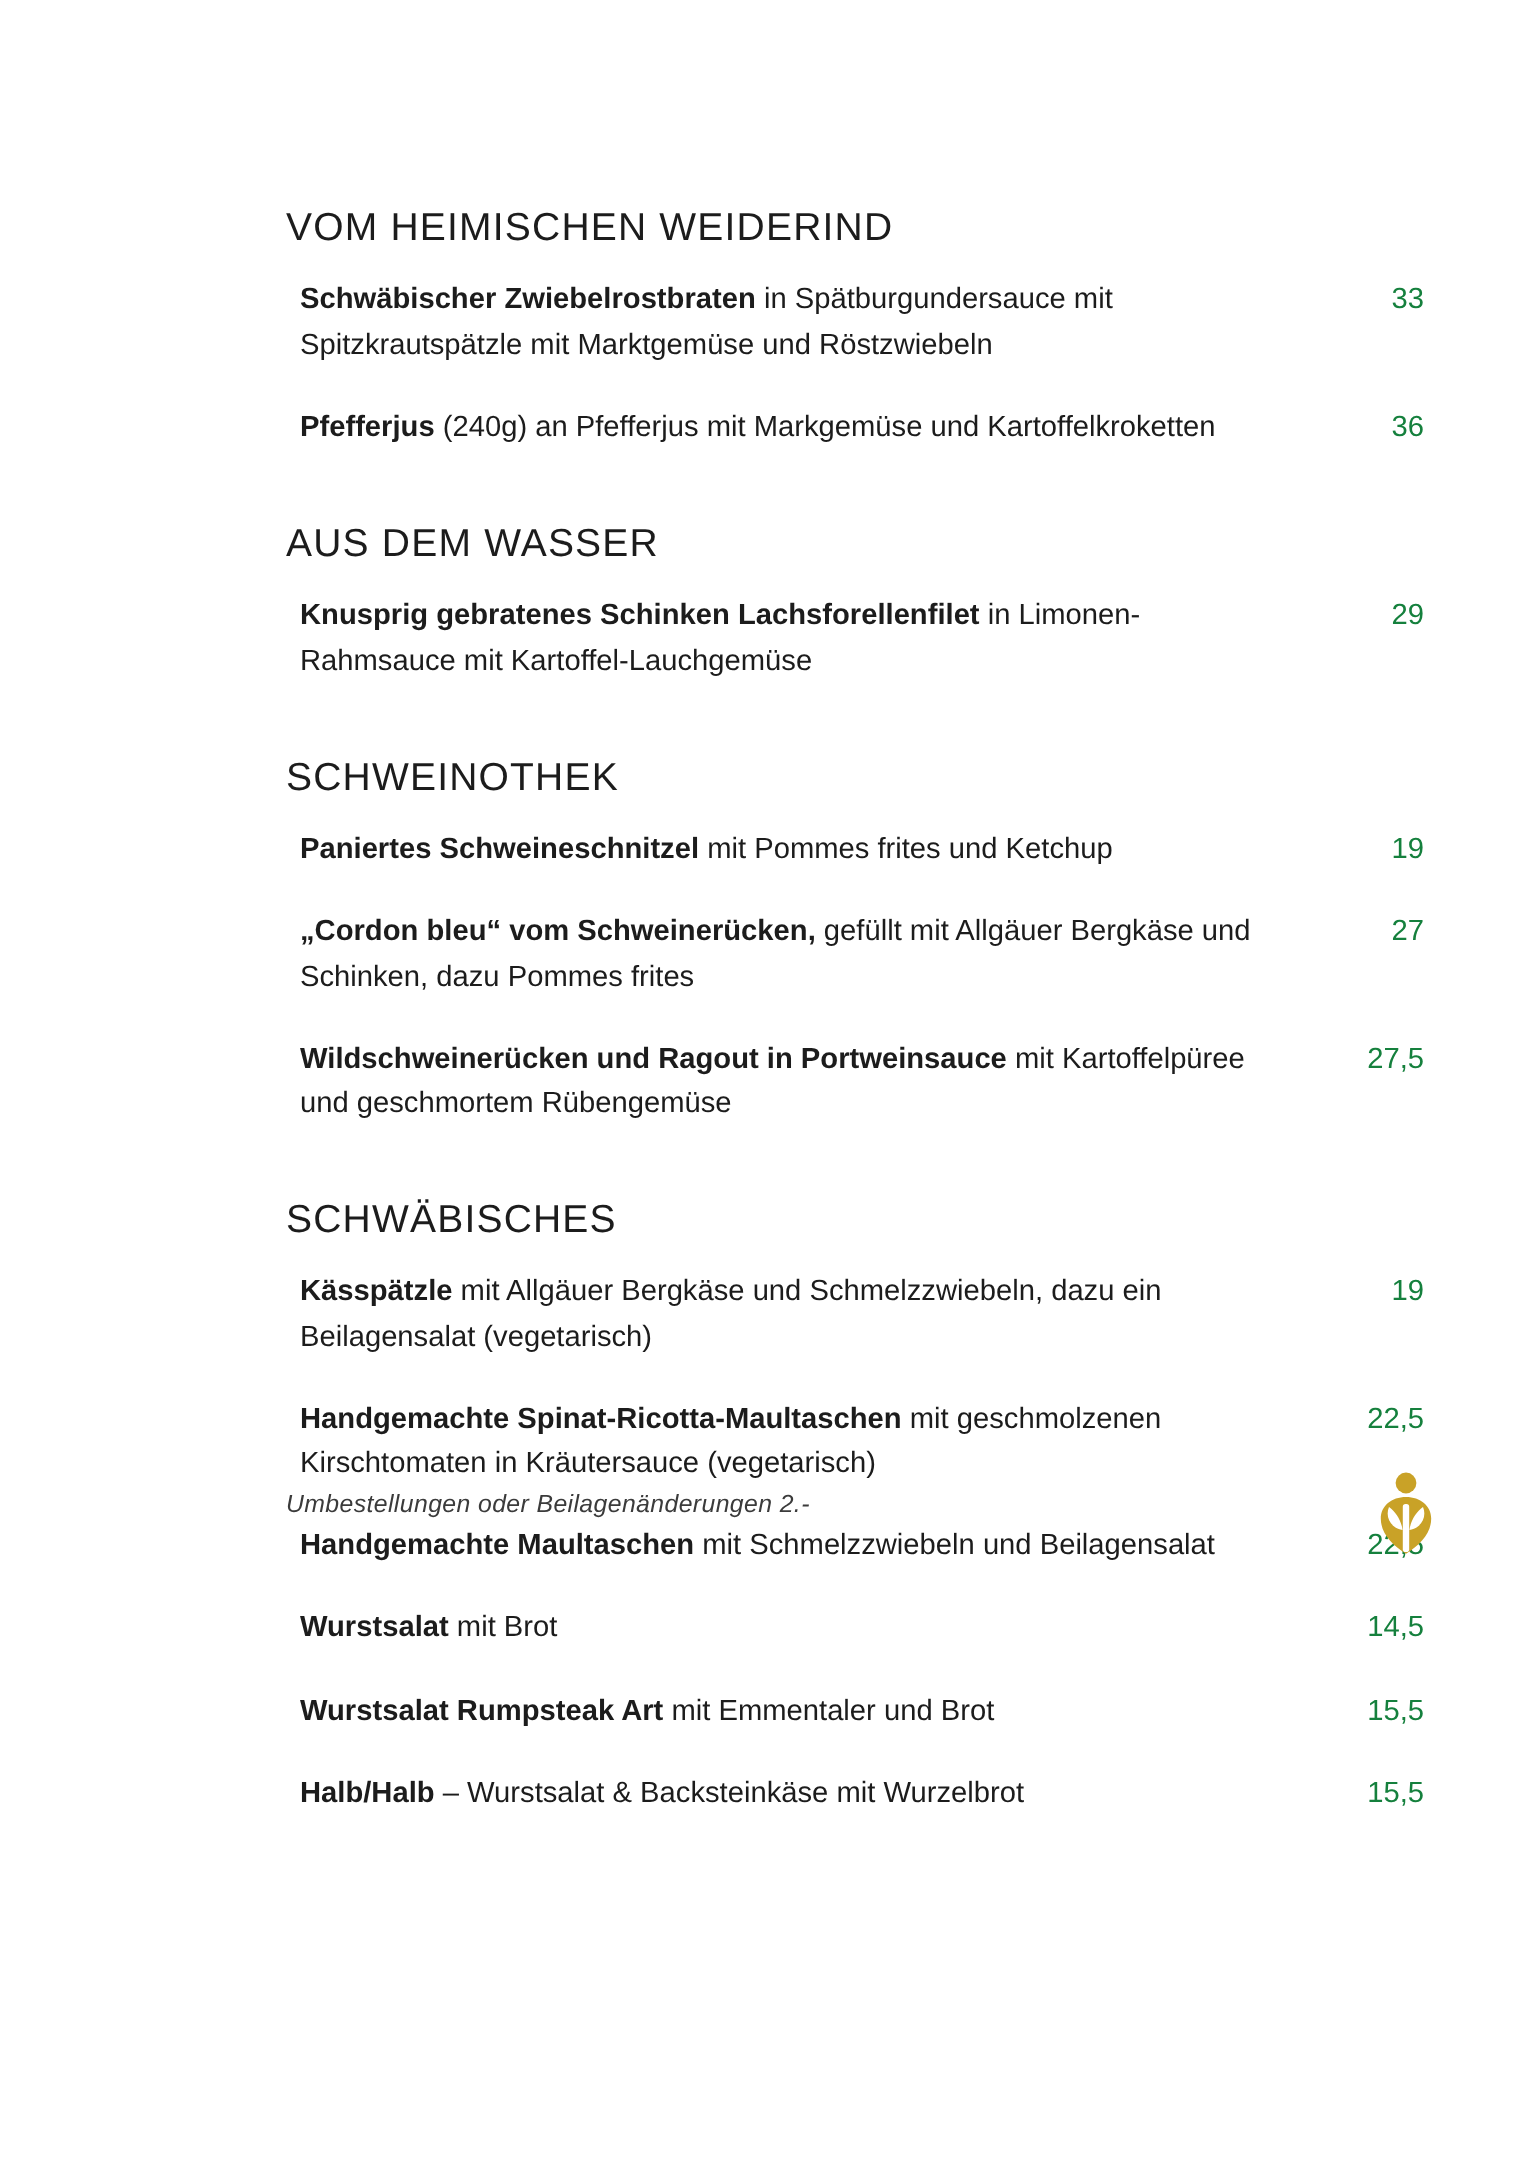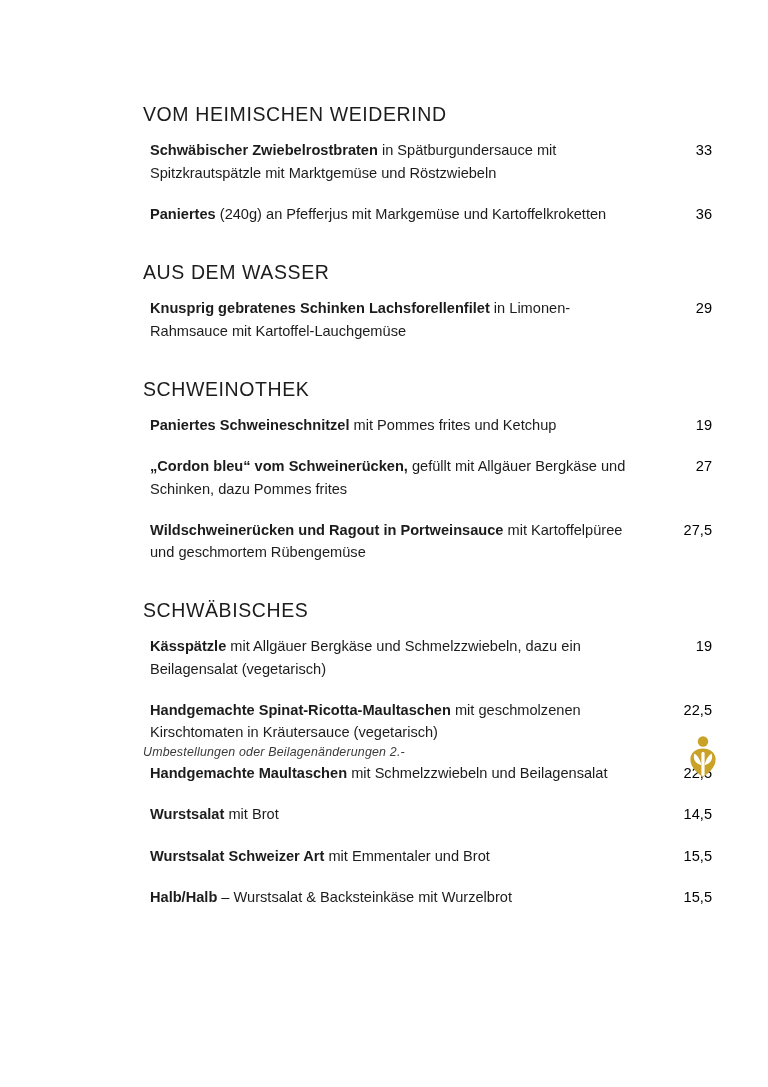--- a/index.html
+++ b/index.html
@@ -53,21 +53,21 @@
     max-width: 480px;
     color: #1c1c1c;
     font-weight: 400;
   }
   .item-text b {
     font-weight: 700;
   }
   .item-price {
     font-size: 14.6px;
     line-height: 1.52;
-    color: #000000;
+    color: #15803d;
     white-space: nowrap;
     text-align: right;
     min-width: 42px;
     margin-left: 16px;
     padding-top: 0px;
   }
   .footer-note {
     position: absolute;
     left: 143px;
     bottom: 48px;
@@ -91,21 +91,21 @@
 <div class="page">
 
   <div class="section">
     <h2 class="section-title">VOM HEIMISCHEN WEIDERIND</h2>
     <ul class="items">
       <li class="item">
         <div class="item-text"><b>Schwäbischer Zwiebelrostbraten</b><span> in Spätburgundersauce mit Spitzkrautspätzle mit Marktgemüse und Röstzwiebeln</span></div>
         <div class="item-price">33</div>
       </li>
       <li class="item">
-        <div class="item-text"><b>Paniertes</b><span> (240g) an Pfefferjus mit Markgemüse und Kartoffelkroketten</span></div>
+        <div class="item-text"><b>Pfefferjus</b><span> (240g) an Pfefferjus mit Markgemüse und Kartoffelkroketten</span></div>
         <div class="item-price">36</div>
       </li>
     </ul>
   </div>
 
   <div class="section">
     <h2 class="section-title">AUS DEM WASSER</h2>
     <ul class="items">
       <li class="item">
         <div class="item-text"><b>Knusprig gebratenes Schinken Lachsforellenfilet</b><span> in Limonen-Rahmsauce mit Kartoffel-Lauchgemüse</span></div>
@@ -145,21 +145,21 @@
       </li>
       <li class="item">
         <div class="item-text"><b>Handgemachte Maultaschen</b><span> mit Schmelzzwiebeln und Beilagensalat</span></div>
         <div class="item-price">22,5</div>
       </li>
       <li class="item">
         <div class="item-text"><b>Wurstsalat</b><span> mit Brot</span></div>
         <div class="item-price">14,5</div>
       </li>
       <li class="item">
-        <div class="item-text"><b>Wurstsalat Schweizer Art</b><span> mit Emmentaler und Brot</span></div>
+        <div class="item-text"><b>Wurstsalat Rumpsteak Art</b><span> mit Emmentaler und Brot</span></div>
         <div class="item-price">15,5</div>
       </li>
       <li class="item">
         <div class="item-text"><b>Halb/Halb</b><span> – Wurstsalat &amp; Backsteinkäse mit Wurzelbrot</span></div>
         <div class="item-price">15,5</div>
       </li>
     </ul>
   </div>
 
   <div class="footer-note">Umbestellungen oder Beilagenänderungen 2.-</div>

